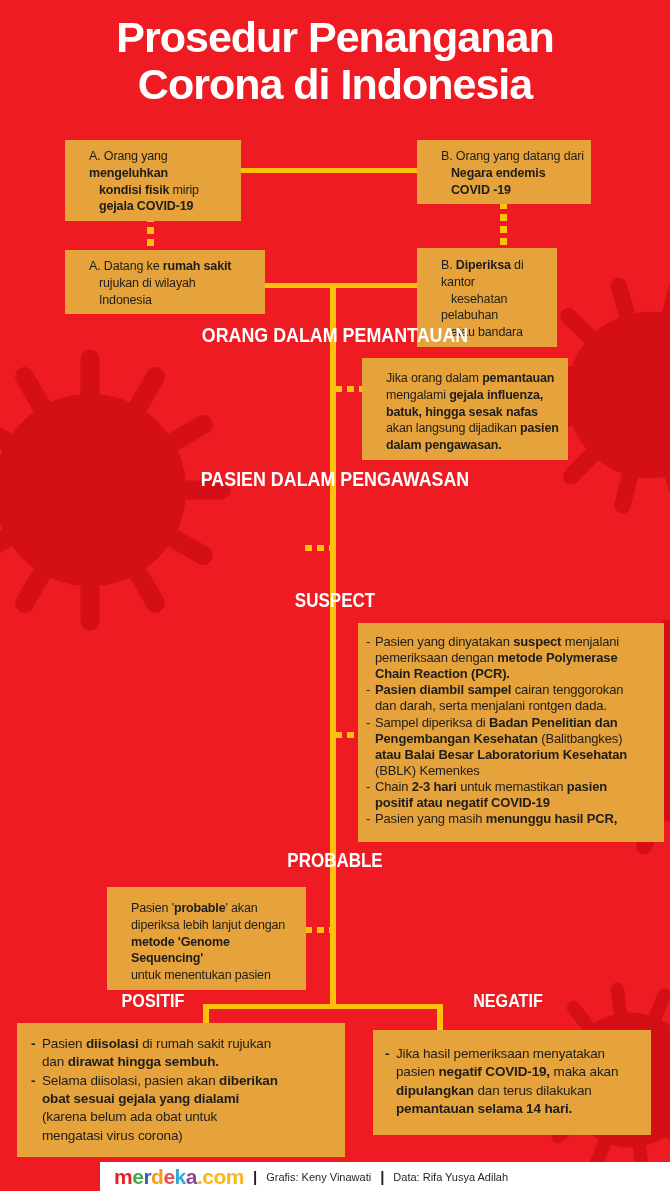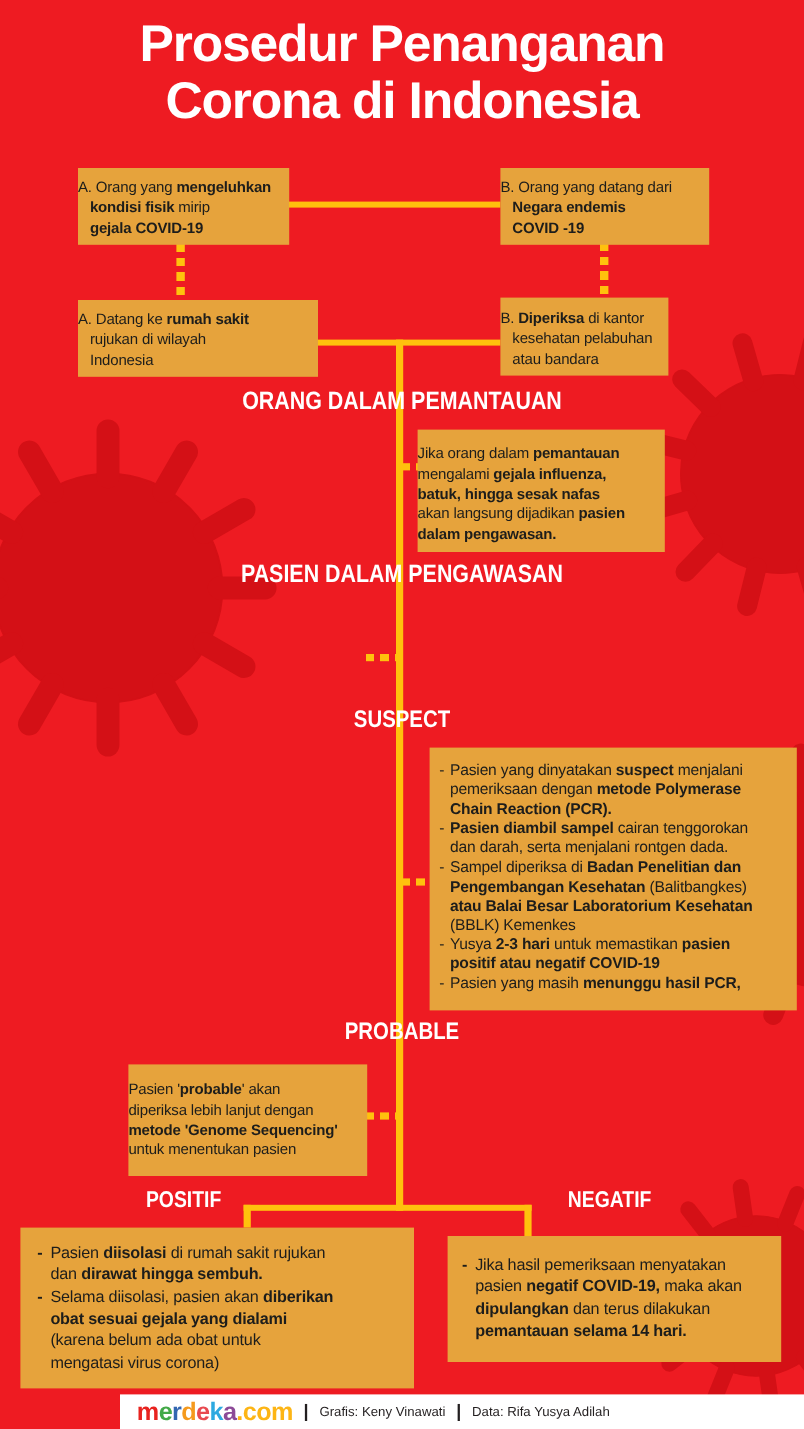--- a/index.html
+++ b/index.html
@@ -30,28 +30,28 @@
   #drop-right{left:437px;top:1004px;width:6px;height:26px}
   #dash-a{left:147px;top:203px;width:7px;height:48px}
   #dash-b{left:500px;top:202px;width:7px;height:49px}
   #dash-odp{left:335px;top:386px;width:28px;height:6px}
   #dash-pdp{left:305px;top:545px;width:26px;height:6px}
   #dash-sus{left:335px;top:732px;width:24px;height:6px}
   #dash-prob{left:305px;top:927px;width:26px;height:6px}
   
   .box{position:absolute;z-index:2;background:var(--box-orange);
     color:var(--text-dark);font-size:12.5px;line-height:1.34;
-    letter-spacing:-0.15px;padding:6px 4px 6px 0}
+    letter-spacing:-0.15px;padding:6px 4px 6px 24px}
   .rich{white-space:pre-line}
   .box b{font-weight:bold}
   #box-entry-a{left:65px;top:140px;width:176px;min-height:63px;padding-top:8px}
   #box-entry-b{left:417px;top:140px;width:174px;min-height:62px;padding-top:8px}
   #box-step-a{left:65px;top:250px;width:200px;min-height:60px;padding-top:8px}
   #box-step-b{left:417px;top:248px;width:140px;min-height:64px;padding-top:9px}
-  #box-odp{left:348px;top:358px;width:206px;min-height:97px;padding-top:12px}
+  #box-odp{left:362px;top:358px;width:206px;min-height:97px;padding-top:12px}
   #box-pdp{left:103px;top:503px;width:203px;min-height:90px;padding-top:12px}
   #box-suspect{left:358px;top:623px;width:306px;min-height:219px;
     font-size:13px;line-height:1.24;padding:11px 5px 8px 8px}
   #box-probable{left:107px;top:887px;width:199px;min-height:93px;padding-top:13px}
   #box-positif{left:17px;top:1023px;width:328px;min-height:134px;
     font-size:13.5px;line-height:1.36;padding:12px 6px 10px 14px}
   #box-negatif{left:373px;top:1030px;width:278px;min-height:105px;
     font-size:13.5px;line-height:1.36;padding:15px 6px 10px 12px}
   .bullet{display:flex}
   .bullet .dash{flex:0 0 auto;width:11px;font-weight:bold}
@@ -171,21 +171,21 @@
     </div>
     <div class="bullet">
       <span class="dash">-</span>
       <div class="btext"><span>Sampel diperiksa di </span><b>Badan Penelitian dan
 Pengembangan Kesehatan</b><span> (Balitbangkes)
 </span><b>atau Balai Besar Laboratorium Kesehatan</b><span>
 (BBLK) Kemenkes</span></div>
     </div>
     <div class="bullet">
       <span class="dash">-</span>
-      <div class="btext"><span>Yusya </span><b>2-3 hari</b><span> untuk memastikan </span><b>pasien
+      <div class="btext"><span>Chain </span><b>2-3 hari</b><span> untuk memastikan </span><b>pasien
 positif atau negatif COVID-19</b></div>
     </div>
     <div class="bullet">
       <span class="dash">-</span>
       <div class="btext"><span>Pasien yang masih </span><b>menunggu hasil PCR,</b></div>
     </div>
   </div>
 
   <div class="box rich" id="box-probable"><span>Pasien '</span><b>probable</b><span>' akan
 diperiksa lebih lanjut dengan

